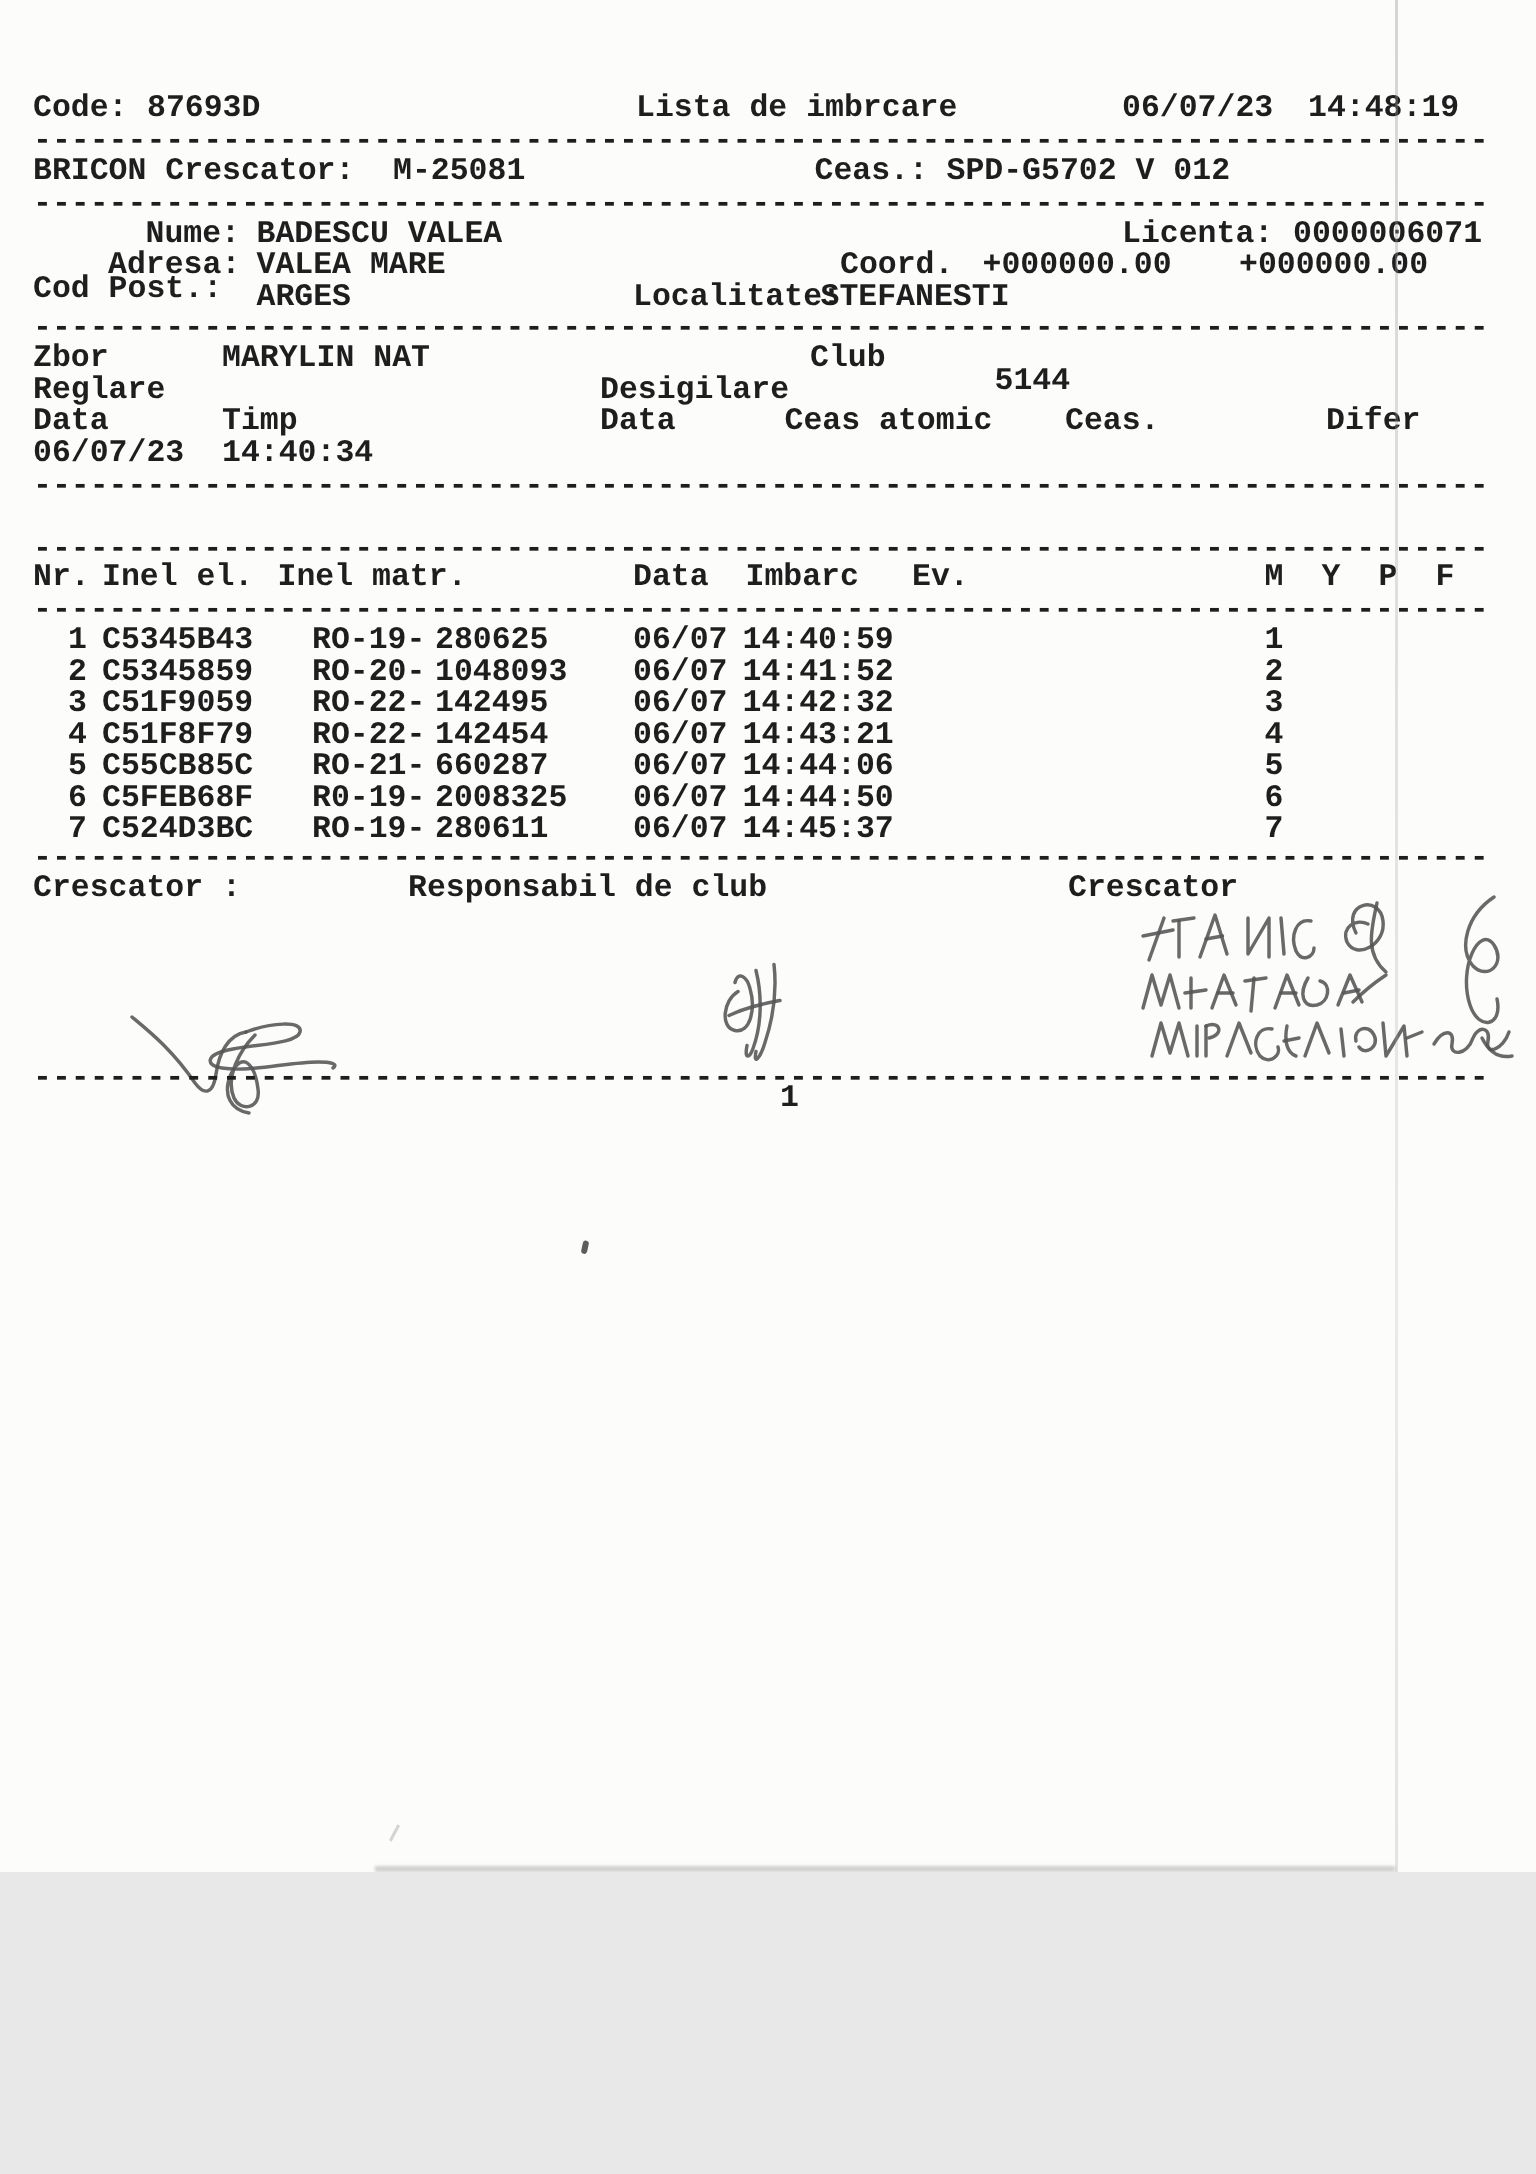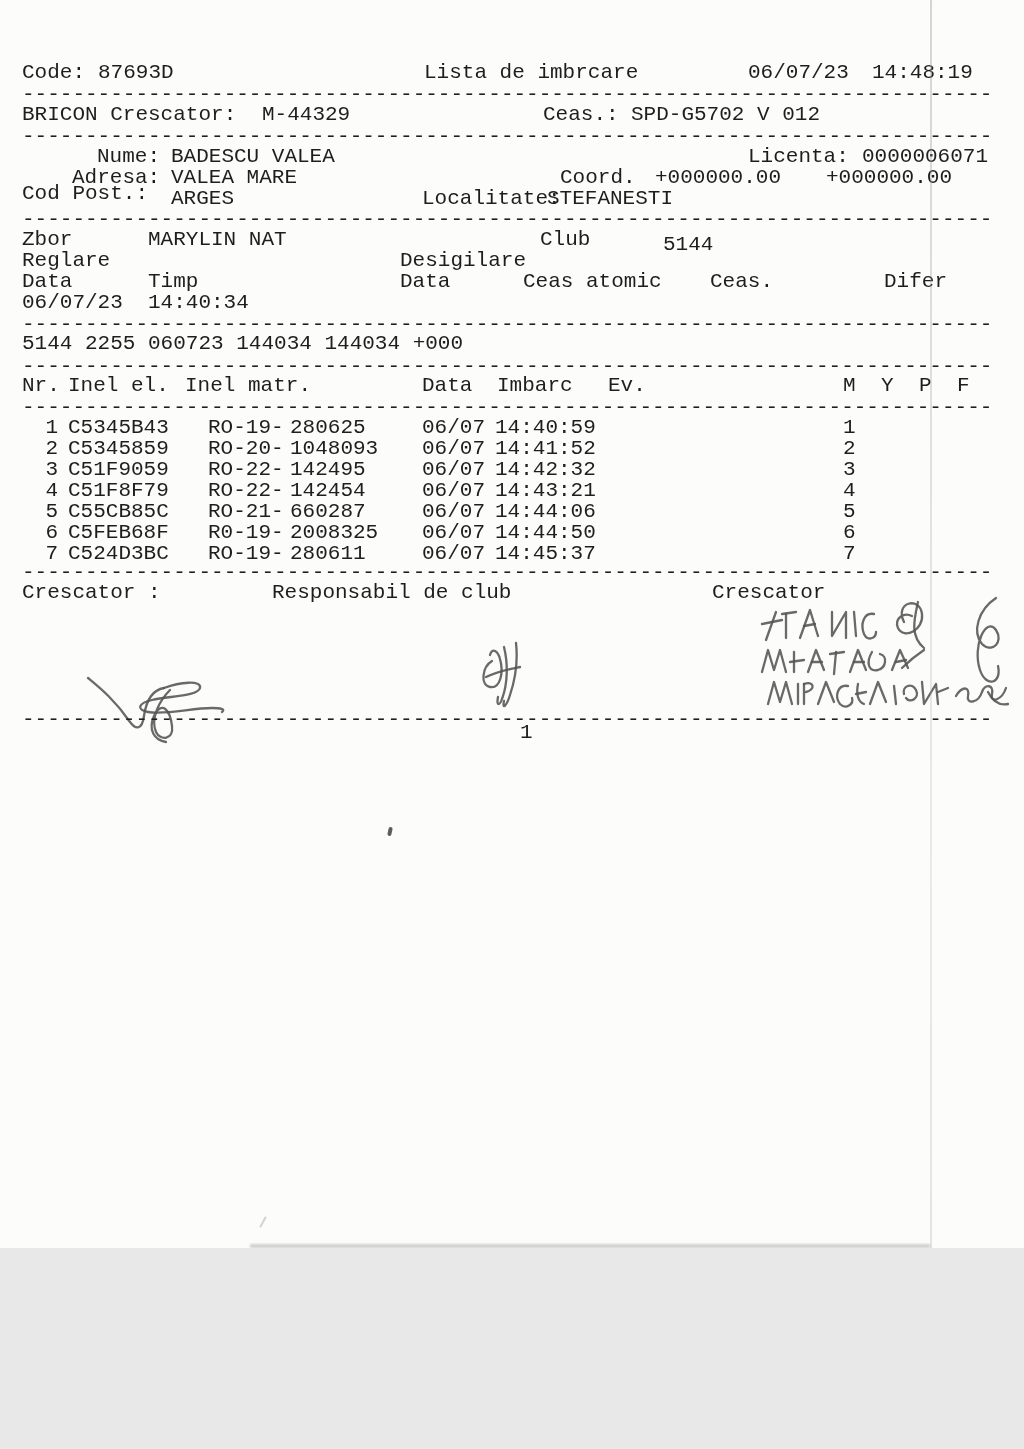--- a/index.html
+++ b/index.html
@@ -3,21 +3,21 @@
 <meta charset="utf-8">
 <style>
   html,body{margin:0;padding:0;background:#e8e8e8;}
   #page{
     position:relative;
     width:1024px;height:1248px;
     background:#fcfcfb;
     overflow:hidden;
     font-family:"Liberation Mono","DejaVu Sans Mono",monospace;
     font-size:21px;
-    font-weight:400;
+    font-weight:700;
     line-height:21px;
     color:#1e1e1e;
   }
   .t{position:absolute;white-space:pre;}
   .sep{position:absolute;left:22px;white-space:pre;letter-spacing:0;}
   .row{position:absolute;left:0;top:0;width:1024px;height:21px;}
   .cell{position:absolute;top:0;white-space:pre;}
   .c-nr{left:22px;width:36px;text-align:right;}
   .c-iel{left:68px;}
   .c-pfx{left:208px;}
@@ -41,21 +41,21 @@
 <div id="page">
 
   <div class="t" style="left:22px;top:62px">Code:</div>
   <div class="t" style="left:98px;top:62px">87693D</div>
   <div class="t" style="left:424px;top:62px">Lista de imbrcare</div>
   <div class="t" style="left:748px;top:62px">06/07/23</div>
   <div class="t" style="left:872px;top:62px">14:48:19</div>
   <div class="sep" style="top:84px">-----------------------------------------------------------------------------</div>
 
   <div class="t" style="left:22px;top:104px">BRICON Crescator:</div>
-  <div class="t" style="left:262px;top:104px">M-44329</div>
+  <div class="t" style="left:262px;top:104px">M-25081</div>
   <div class="t" style="left:543px;top:104px">Ceas.:</div>
   <div class="t" style="left:631px;top:104px">SPD-G5702 V 012</div>
   <div class="sep" style="top:126px">-----------------------------------------------------------------------------</div>
 
   <div class="t" style="left:97px;top:146px">Nume:</div>
   <div class="t" style="left:171px;top:146px">BADESCU VALEA</div>
   <div class="t" style="left:748px;top:146px">Licenta:</div>
   <div class="t" style="left:862px;top:146px">0000006071</div>
 
   <div class="t" style="left:72px;top:167px">Adresa:</div>
@@ -66,37 +66,36 @@
 
   <div class="t" style="left:22px;top:183px">Cod Post.:</div>
   <div class="t" style="left:171px;top:188px">ARGES</div>
   <div class="t" style="left:422px;top:188px">Localitate:</div>
   <div class="t" style="left:547px;top:188px">STEFANESTI</div>
   <div class="sep" style="top:209px">-----------------------------------------------------------------------------</div>
 
   <div class="t" style="left:22px;top:229px">Zbor</div>
   <div class="t" style="left:148px;top:229px">MARYLIN NAT</div>
   <div class="t" style="left:540px;top:229px">Club</div>
-  <div class="t" style="left:663px;top:234px">5144</div>
+  <div class="t" style="left:663px;top:244px">5144</div>
 
   <div class="t" style="left:22px;top:250px">Reglare</div>
   <div class="t" style="left:400px;top:250px">Desigilare</div>
 
   <div class="t" style="left:22px;top:271px">Data</div>
   <div class="t" style="left:148px;top:271px">Timp</div>
   <div class="t" style="left:400px;top:271px">Data</div>
   <div class="t" style="left:523px;top:271px">Ceas atomic</div>
   <div class="t" style="left:710px;top:271px">Ceas.</div>
   <div class="t" style="left:884px;top:271px">Difer</div>
 
   <div class="t" style="left:22px;top:292px">06/07/23</div>
   <div class="t" style="left:148px;top:292px">14:40:34</div>
   <div class="sep" style="top:314px">-----------------------------------------------------------------------------</div>
 
-  <div class="t" style="left:22px;top:333px">5144 2255 060723 144034 144034 +000</div>
   <div class="sep" style="top:356px">-----------------------------------------------------------------------------</div>
 
   <div class="t" style="left:22px;top:375px">Nr.</div>
   <div class="t" style="left:68px;top:375px">Inel el.</div>
   <div class="t" style="left:185px;top:375px">Inel matr.</div>
   <div class="t" style="left:422px;top:375px">Data</div>
   <div class="t" style="left:497px;top:375px">Imbarc</div>
   <div class="t" style="left:608px;top:375px">Ev.</div>
   <div class="t" style="left:843px;top:375px">M</div>
   <div class="t" style="left:881px;top:375px">Y</div>

